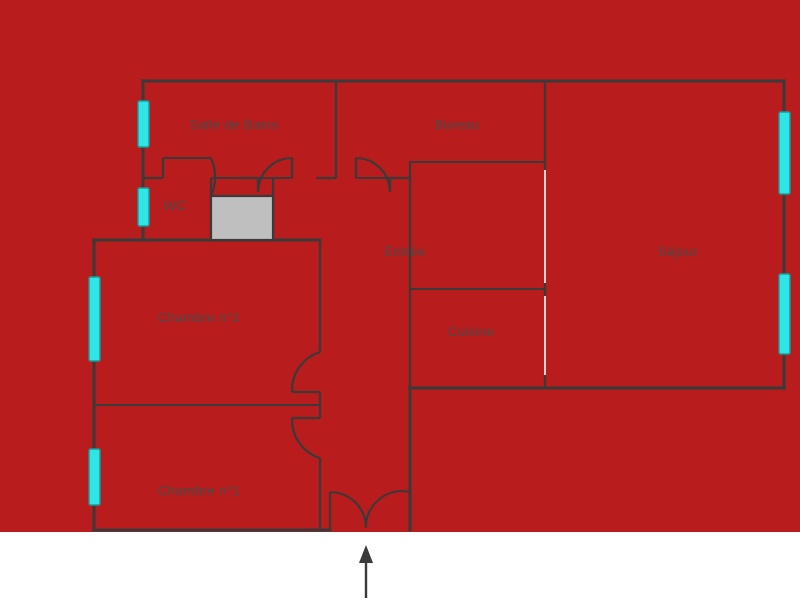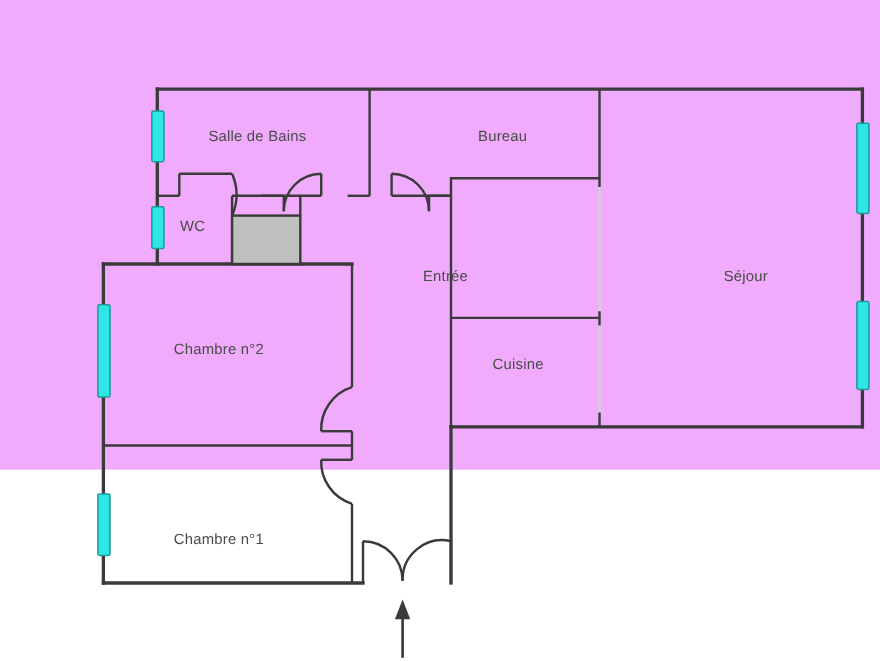--- a/index.html
+++ b/index.html
@@ -10,22 +10,22 @@
   }
   body {
     width: 800px;
     height: 601px;
     font-family: "Liberation Sans", sans-serif;
     overflow: hidden;
   }
   #floorplan-root {
     position: relative;
     width: 800px;
-    height: 427px;
-    background: #f0abfc;
+    height: 532px;
+    background: #b91c1c;
   }
   svg.plan {
     display: block;
     width: 800px;
     height: 601px;
   }
   .wall {
     stroke: #3a3a3a;
     stroke-width: 3;
     fill: none;

